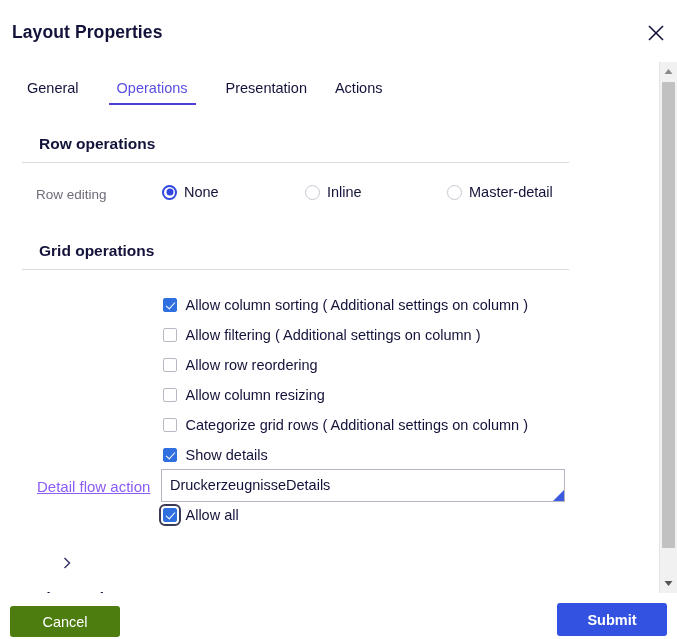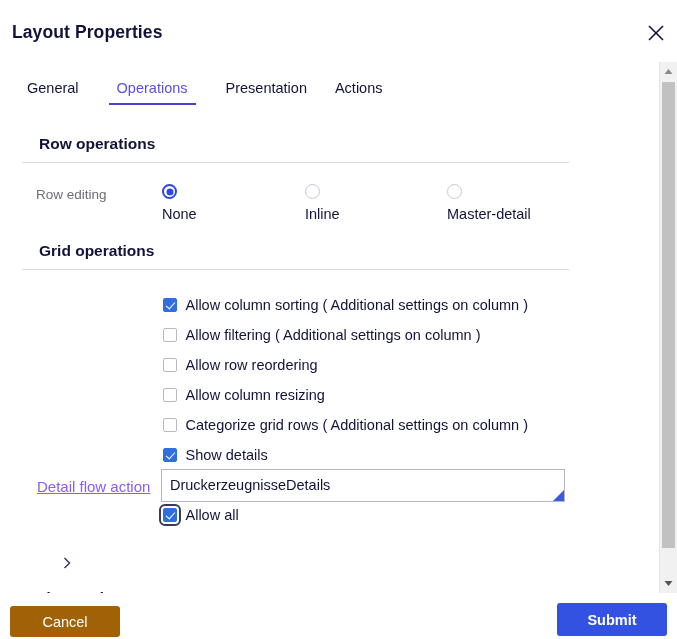--- a/index.html
+++ b/index.html
@@ -111,24 +111,24 @@
   .field-label {
     position: absolute;
     font-size: 13.5px;
     color: #6d6d7a;
   }
   #row-editing-label { left: 36px; top: 3px; }
 
   .radio-opt {
     position: absolute;
     display: flex;
+    align-items: center;
     gap: 7px;
     cursor: pointer;
     top: 0;
-    flex-direction: column;
   }
   #radio-none { left: 162px; }
   #radio-inline { left: 305px; }
   #radio-master { left: 447px; }
 
   .radio-box {
     width: 15px; height: 15px;
     border-radius: 50%;
     border: 1.5px solid #c7c7d1;
     background: #fff;
@@ -295,21 +295,21 @@
   .btn {
     position: absolute;
     border: none;
     font-family: "Liberation Sans", sans-serif;
     cursor: pointer;
     color: #ffffff;
   }
   #cancel-btn {
     left: 10px; top: 13px;
     width: 110px; height: 31px;
-    background: #a16207;
+    background: #4d7c0f;
     border-radius: 3px;
     font-size: 14.5px;
   }
   #submit-btn {
     left: 557px; top: 10px;
     width: 110px; height: 33px;
     background: #3352e1;
     border-radius: 3px;
     font-size: 14.5px;
     font-weight: bold;

